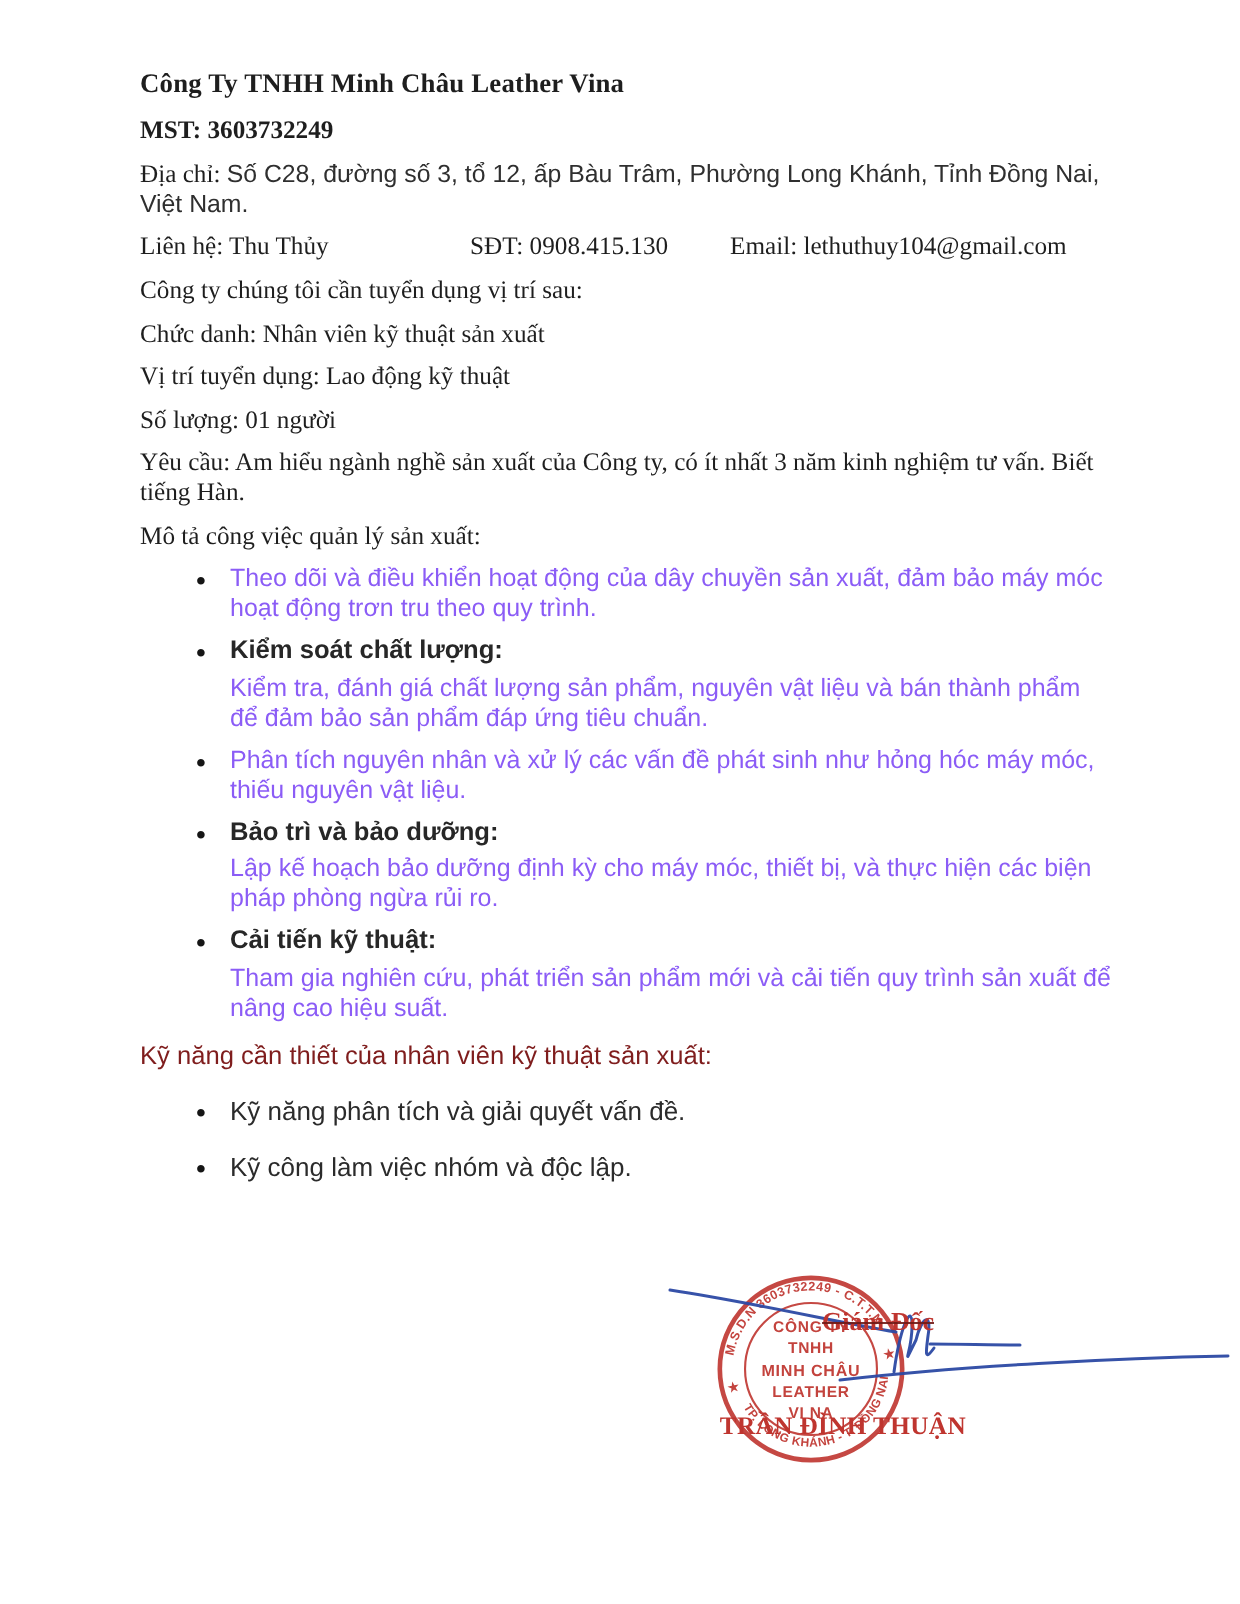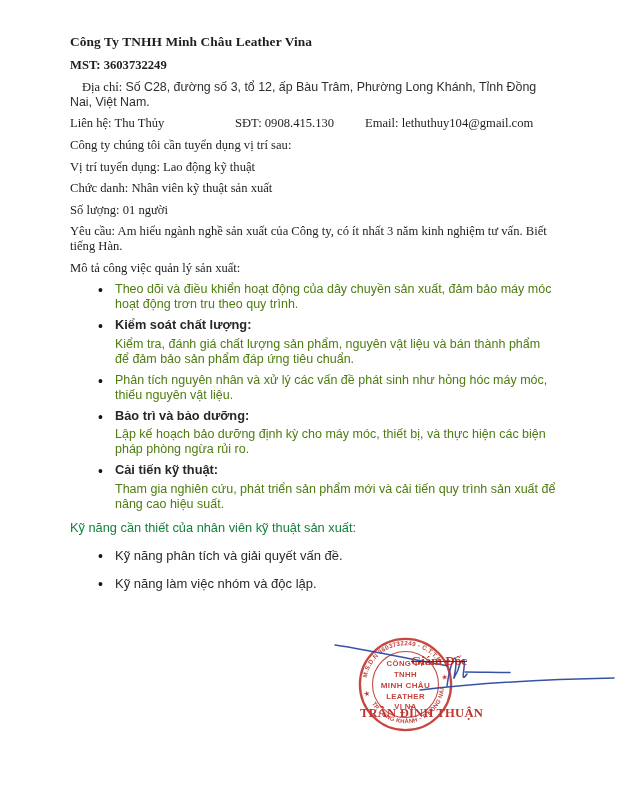--- a/index.html
+++ b/index.html
@@ -8,45 +8,45 @@
     font-family:"Liberation Serif", serif;
     color:var(--text-black, #1e1e1e);
     overflow:hidden;
   }
   .doc { position:relative; width:620px; height:626px; }
   .content { padding:34px 64px 0 70px; width:486px; }
 
   .para { margin:0 0 6px 0; font-size:12.6px; line-height:1.22; }
   .company { font-weight:700; font-size:13.4px; margin-bottom:8px; letter-spacing:0.1px; }
   .mst { font-weight:700; }
-  .addr-label { font-family:"Liberation Serif", serif;margin-left:12px; }
+  .addr-label { font-family:"Liberation Serif", serif; }
   .addr-value { font-family:"Liberation Sans", sans-serif; color:#2f2f2f; font-size:12.4px; }
   .contact-row { position:relative; height:15px; margin-bottom:7px; }
   .contact-row span { position:absolute; top:0; white-space:nowrap; }
   .c-name  { left:0; }
   .c-phone { left:165px; }
   .c-email { left:295px; }
 
   .duties { margin:3px 0 0 0; }
   .duty { position:relative; padding-left:45px; margin-bottom:6px; }
   .duty::before, .skill::before {
     content:"•"; position:absolute; left:28px; top:0;
     font-size:14px; color:#151515; font-family:"Liberation Sans", sans-serif;
   }
   .duty-title {
     font-family:"Liberation Sans", sans-serif; font-weight:700;
     font-size:12.8px; color:#272727; margin:0 0 4px 0; line-height:1.15;
   }
   .duty-body {
     font-family:"Liberation Sans", sans-serif; font-size:12.5px;
-    color:#4d7c0f; width:442px; line-height:1.2; margin:0;
+    color:#8b5cf6; width:442px; line-height:1.2; margin:0;
   }
   .skills-heading {
     font-family:"Liberation Sans", sans-serif; font-size:12.8px;
-    color:#15803d; margin:8px 0 8px 0;
+    color:#7f1d1d; margin:8px 0 8px 0;
   }
   .skill {
     position:relative; padding-left:45px; margin-bottom:8px;
     font-family:"Liberation Sans", sans-serif; font-size:13px; color:#2b2b2b;
   }
 
   
   .sig-block { position:absolute; left:330px; top:616px; width:290px; height:186px; }
   .sig-title {
     position:absolute; left:17px; top:6px; width:120px; text-align:right;
@@ -74,22 +74,22 @@
 
     <p class="para"><span class="addr-label">Địa chỉ:</span> <span class="addr-value">Số C28, đường số 3, tổ 12, ấp Bàu Trâm, Phường Long Khánh, Tỉnh Đồng Nai, Việt Nam.</span></p>
 
     <div class="para contact-row">
       <span class="c-name">Liên hệ: Thu Thủy</span>
       <span class="c-phone">SĐT: 0908.415.130</span>
       <span class="c-email">Email: lethuthuy104@gmail.com</span>
     </div>
 
     <p class="para">Công ty chúng tôi cần tuyển dụng vị trí sau:</p>
+    <p class="para">Chức danh: Nhân viên kỹ thuật sản xuất</p>
     <p class="para">Vị trí tuyển dụng: Lao động kỹ thuật</p>
-    <p class="para">Chức danh: Nhân viên kỹ thuật sản xuất</p>
     <p class="para">Số lượng: 01 người</p>
     <p class="para">Yêu cầu: Am hiểu ngành nghề sản xuất của Công ty, có ít nhất 3 năm kinh nghiệm tư vấn. Biết tiếng Hàn.</p>
     <p class="para">Mô tả công việc quản lý sản xuất:</p>
 
     <div class="duties">
       <div class="duty">
         <p class="duty-body">Theo dõi và điều khiển hoạt động của dây chuyền sản xuất, đảm bảo máy móc hoạt động trơn tru theo quy trình.</p>
       </div>
       <div class="duty">
         <p class="duty-title">Kiểm soát chất lượng:</p>
@@ -104,21 +104,21 @@
       </div>
       <div class="duty">
         <p class="duty-title">Cải tiến kỹ thuật:</p>
         <p class="duty-body">Tham gia nghiên cứu, phát triển sản phẩm mới và cải tiến quy trình sản xuất để nâng cao hiệu suất.</p>
       </div>
     </div>
 
     <p class="skills-heading">Kỹ năng cần thiết của nhân viên kỹ thuật sản xuất:</p>
     <div>
       <p class="skill">Kỹ năng phân tích và giải quyết vấn đề.</p>
-      <p class="skill">Kỹ năng làm việc nhóm và độc lập.</p>
+      <p class="skill">Kỹ công làm việc nhóm và độc lập.</p>
     </div>
   </div>
 
   <div class="sig-block">
     <div class="sig-title">Giám Đốc</div>
 
     <svg class="stamp-wrap" viewBox="0 0 100 100">
       <g stroke="var(--stamp-red, #bf352f)" fill="none" opacity="0.9">
         <circle cx="50" cy="50" r="47" stroke-width="2.4"></circle>
         <circle cx="50" cy="50" r="34" stroke-width="1.1"></circle>

